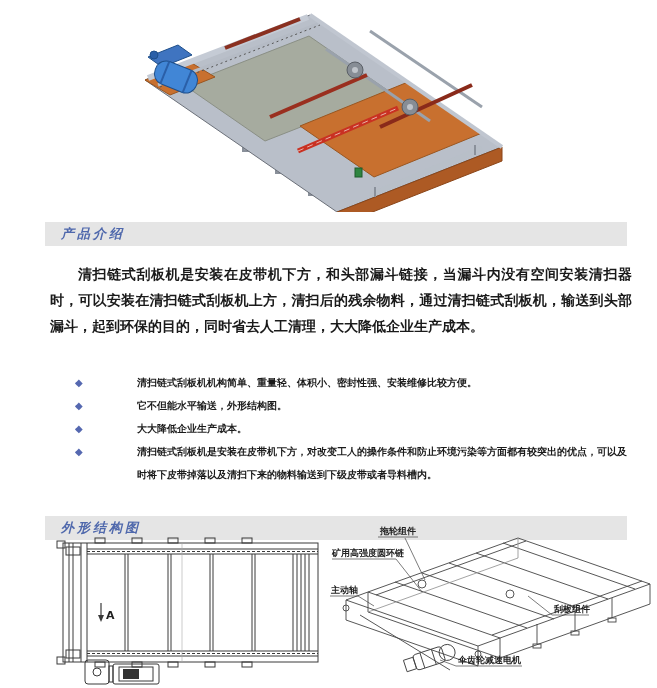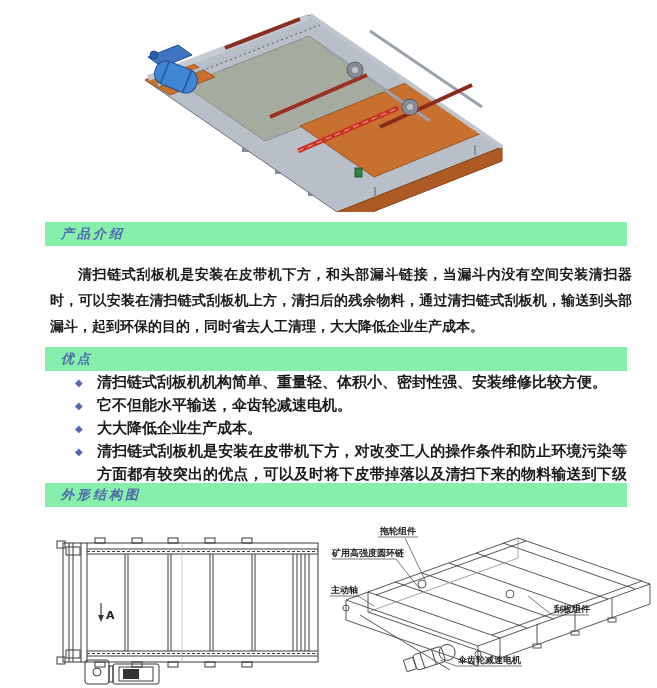--- a/index.html
+++ b/index.html
@@ -2,36 +2,36 @@
 <html><head>
 <meta charset="utf-8">
 <style>
   html,body{margin:0;padding:0;background:#fff;}
   .page{
     position:relative;width:657px;height:688px;overflow:hidden;background:#ffffff;
     font-family:"DejaVu Sans","Liberation Sans",sans-serif;color:#1a1a1a;
   }
   .hero{position:absolute;left:130px;top:5px;width:380px;height:207px;}
   .bar{
-    position:absolute;left:45px;width:582px;height:24px;background:#86efac;
+    position:absolute;left:45px;width:582px;height:24px;background:#e5e5e5;
     display:flex;align-items:center;box-sizing:border-box;padding-left:16px;
   }
   .bar span{
     font-size:13px;font-weight:bold;font-style:italic;color:#4f68ac;letter-spacing:3px;
   }
   .para{
     position:absolute;left:45px;top:256px;width:582px;margin:5px;
     font-size:14px;font-weight:bold;line-height:26px;text-align:justify;text-indent:2em;
   }
   .bullets{
     position:absolute;left:45px;top:371px;width:582px;margin:0;padding:0;list-style:none;
   }
   .bullets li{display:flex;align-items:flex-start;padding-left:30px;box-sizing:border-box;}
   .dia{width:12px;margin-right:10px;color:#5568b0;font-size:10px;line-height:23px;flex:0 0 auto;}
-  .btxt{flex:1;font-size:15px;font-weight:bold;line-height:23px;text-align:justify;max-width:530px;}
+  .btxt{flex:1;font-size:10px;font-weight:bold;line-height:23px;text-align:justify;max-width:530px;margin-left:40px;}
   .diagram-left{position:absolute;left:45px;top:533px;width:285px;height:160px;}
   .diagram-right{position:absolute;left:330px;top:520px;width:327px;height:168px;text-align:right;}
   svg{display:block;}
   .callout{font-size:9px;fill:#222222;font-weight:bold;}
 </style>
 </head>
 <body>
 
 <div class="page">
 
@@ -96,43 +96,40 @@
         <circle cx="24" cy="50" r="4" fill="#2a5fa8" stroke="#1e4f8a"></circle>
       </g>
     </svg>
   </div>
 
   <div class="bar" style="top:222px">
     <span>产品介绍</span>
   </div>
   <p class="para">清扫链式刮板机是安装在皮带机下方，和头部漏斗链接，当漏斗内没有空间安装清扫器时，可以安装在清扫链式刮板机上方，清扫后的残余物料，通过清扫链式刮板机，输送到头部漏斗，起到环保的目的，同时省去人工清理，大大降低企业生产成本。</p>
 
-  <div class="bar" style="top:347px">
-    <span>优点</span>
-  </div>
   <ul class="bullets">
     <li>
       <span class="dia">◆</span>
       <span class="btxt">清扫链式刮板机机构简单、重量轻、体积小、密封性强、安装维修比较方便。</span>
     </li>
     <li>
       <span class="dia">◆</span>
-      <span class="btxt">它不但能水平输送，伞齿轮减速电机。</span>
+      <span class="btxt">它不但能水平输送，外形结构图。</span>
     </li>
     <li>
       <span class="dia">◆</span>
       <span class="btxt">大大降低企业生产成本。</span>
     </li>
     <li>
       <span class="dia">◆</span>
       <span class="btxt">清扫链式刮板机是安装在皮带机下方，对改变工人的操作条件和防止环境污染等方面都有较突出的优点，可以及时将下皮带掉落以及清扫下来的物料输送到下级皮带或者导料槽内。</span>
     </li>
   </ul>
 
-  <div class="bar" style="top:483px">
+  <div class="bar" style="top:516px">
     <span>外形结构图</span>
   </div>
 
   <div class="diagram-left">
     <svg width="285" height="160" viewBox="0 0 285 160">
       <g fill="none" stroke="#3a3a3a" stroke-width="1">
         <rect x="18" y="10" width="255" height="119"></rect>
 
         <rect x="12" y="8" width="8" height="7"></rect>
         <rect x="12" y="124" width="8" height="7"></rect>

